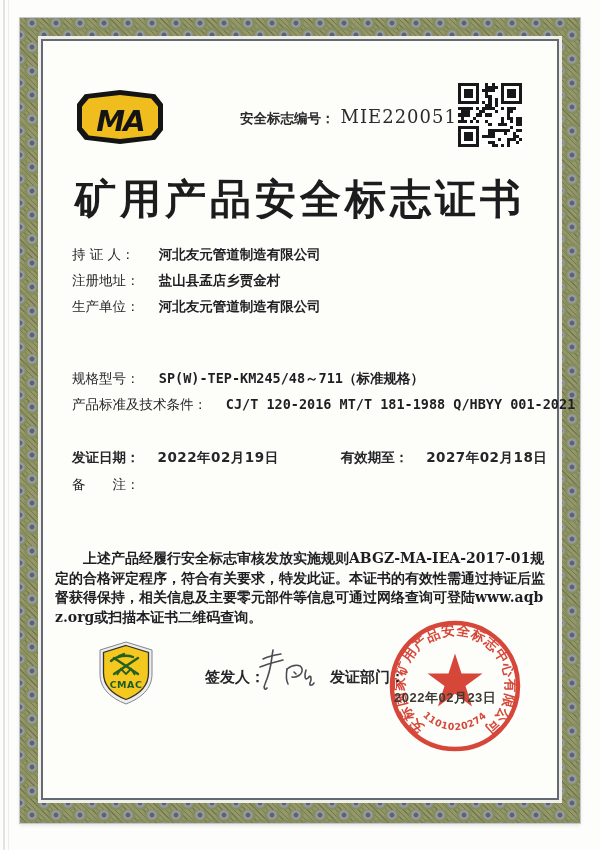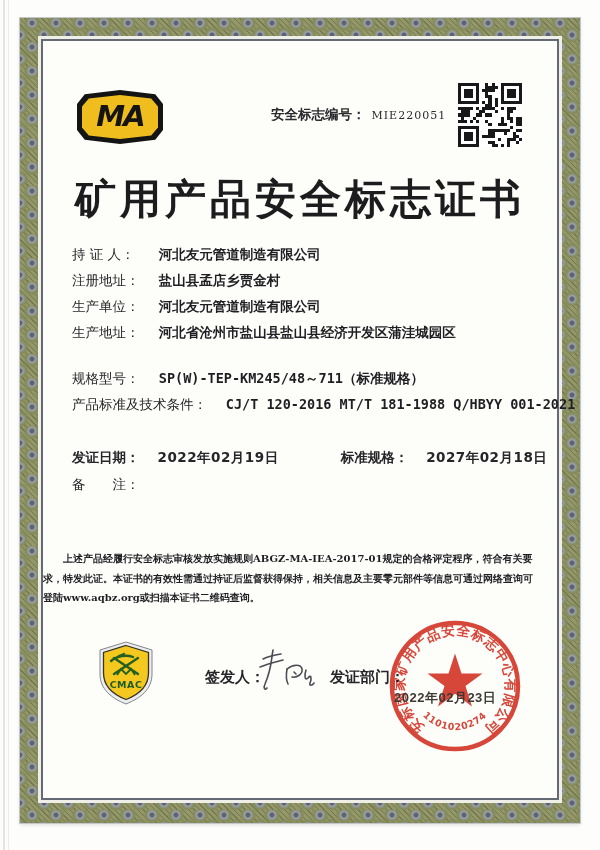--- a/index.html
+++ b/index.html
@@ -26,49 +26,49 @@
     background:#fdfdfa; border:2px solid #646a74; outline:3px solid #efeee7;
   }
 
   
   .ma-badge { position:absolute; left:77px; top:90px; width:86px; height:54px;
     background:#141414;
     clip-path:polygon(50% 0%, 91% 8%, 100% 26%, 100% 74%, 91% 92%, 50% 100%, 9% 92%, 0% 74%, 0% 26%, 9% 8%); }
   .ma-badge-inner { position:absolute; left:5px; top:5px; right:5px; bottom:5px;
     background:#f0bd1e;
     clip-path:polygon(50% 0%, 91% 8%, 100% 26%, 100% 74%, 91% 92%, 50% 100%, 9% 92%, 0% 74%, 0% 26%, 9% 8%);
-    display:flex; align-items:center; justify-content:center; }
+    display:flex; align-items:flex-end; justify-content:center; }
   .ma-text { font-family:"DejaVu Sans", sans-serif; font-weight:900; font-style:italic;
     font-size:29px; color:#141414; letter-spacing:-2px; transform:translateY(-1px); }
 
   .mark-number { position:absolute; left:240px; top:106px; font-size:13.5px; color:#2b2b2e; }
-  .mark-number .lbl { font-weight:700;margin-left:31px; }
-  .mark-number .val { font-family:"DejaVu Serif", serif; font-size:11px; letter-spacing:1px; margin-left:6px; }
+  .mark-number .lbl { font-weight:700; }
+  .mark-number .val { font-family:"DejaVu Serif", serif; font-size:18px; letter-spacing:1px; margin-left:6px; }
 
   .qr { position:absolute; left:458px; top:83px; }
 
   .cert-title { position:absolute; left:0; top:172px; width:600px; text-align:center;
     font-family:"DejaVu Serif","Liberation Serif",serif; font-weight:700; font-size:41px;
     color:#1c1c1e; letter-spacing:4px; }
 
   
   .row { position:absolute; left:72px; width:480px; font-size:13.5px; color:#26262a; white-space:nowrap; }
   .flabel { display:inline-block; width:83px; font-weight:400; font-family:"DejaVu Sans",sans-serif; }
   .fvalue { font-family:"DejaVu Serif","Liberation Serif",serif; font-weight:700; color:#1f1f23; }
   .rowstd .flabel { width:150px; }
   .mono { font-family:"DejaVu Sans Mono","Liberation Mono",monospace; font-weight:700; letter-spacing:0; }
   .dates-row { position:absolute; left:72px; top:449px; font-size:13.5px; color:#26262a; white-space:nowrap; }
   .dates-row .dlabel { font-weight:700; display:inline-block; }
   .dates-row .dvalue { font-weight:700; font-family:"DejaVu Sans",sans-serif; letter-spacing:.5px; }
   .dates-row .gap { display:inline-block; width:62px; }
   .dates-row .gap2 { display:inline-block; width:18px; }
 
-  .statement { position:absolute; left:43px; top:549px; width:492px;
+  .statement { position:absolute; left:55px; top:549px; width:492px;
     font-family:"DejaVu Serif","Liberation Serif",serif; font-weight:700;
-    font-size:10px; line-height:19.5px; color:#1f1f23; text-indent:2em;
+    font-size:14px; line-height:19.5px; color:#1f1f23; text-indent:2em;
     word-break:break-all; }
 
   
   .cmac { position:absolute; left:97px; top:641px; }
   .signer-label, .issuer-label { position:absolute; font-size:15px; font-weight:700; color:#26262a; }
   .signer-label { left:205px; top:668px; }
   .issuer-label { left:330px; top:668px; }
   .signature { position:absolute; left:256px; top:644px; }
 
   .stamp { position:absolute; left:380px; top:611px; mix-blend-mode:multiply; opacity:.92; }
@@ -226,35 +226,31 @@
     <span class="fvalue">河北友元管道制造有限公司</span>
   </div>
   <div class="row" style="top:298px">
     <span class="flabel">生产单位：</span>
     <span class="fvalue">河北友元管道制造有限公司</span>
   </div>
   <div class="row" style="top:272px">
     <span class="flabel">注册地址：</span>
     <span class="fvalue">盐山县孟店乡贾金村</span>
   </div>
-  <div class="row" style="top:324px">
-    <span class="flabel">生产地址：</span>
-    <span class="fvalue">河北省沧州市盐山县盐山县经济开发区蒲洼城园区</span>
-  </div>
   <div class="row" style="top:370px">
     <span class="flabel">规格型号：</span>
     <span class="fvalue mono">SP(W)-TEP-KM245/48～711（标准规格）</span>
   </div>
   <div class="row rowstd" style="top:396px">
     <span class="flabel">产品标准及技术条件：</span>
     <span class="fvalue mono">CJ/T 120-2016 MT/T 181-1988 Q/HBYY 001-2021</span>
   </div>
 
   <div class="dates-row">
-    <span class="dlabel">发证日期：</span><span class="gap2"></span><span class="dvalue">2022年02月19日</span><span class="gap"></span><span class="dlabel">标准规格：</span><span class="gap2"></span><span class="dvalue">2027年02月18日</span>
+    <span class="dlabel">发证日期：</span><span class="gap2"></span><span class="dvalue">2022年02月19日</span><span class="gap"></span><span class="dlabel">有效期至：</span><span class="gap2"></span><span class="dvalue">2027年02月18日</span>
   </div>
 
   <div class="row" style="top:476px">
     <span class="flabel">备　　注：</span>
   </div>
 
   <div class="statement">上述产品经履行安全标志审核发放实施规则ABGZ-MA-IEA-2017-01规定的合格评定程序，符合有关要求，特发此证。本证书的有效性需通过持证后监督获得保持，相关信息及主要零元部件等信息可通过网络查询可登陆www.aqbz.org或扫描本证书二维码查询。</div>
 
   <svg class="cmac" width="58" height="64" viewBox="0 0 58 64">
     <path d="M29 1 L55 9 V33 C55 48 44 57 29 63 C14 57 3 48 3 33 V9 Z" fill="#ededed" stroke="#80858c" stroke-width="1"></path>

